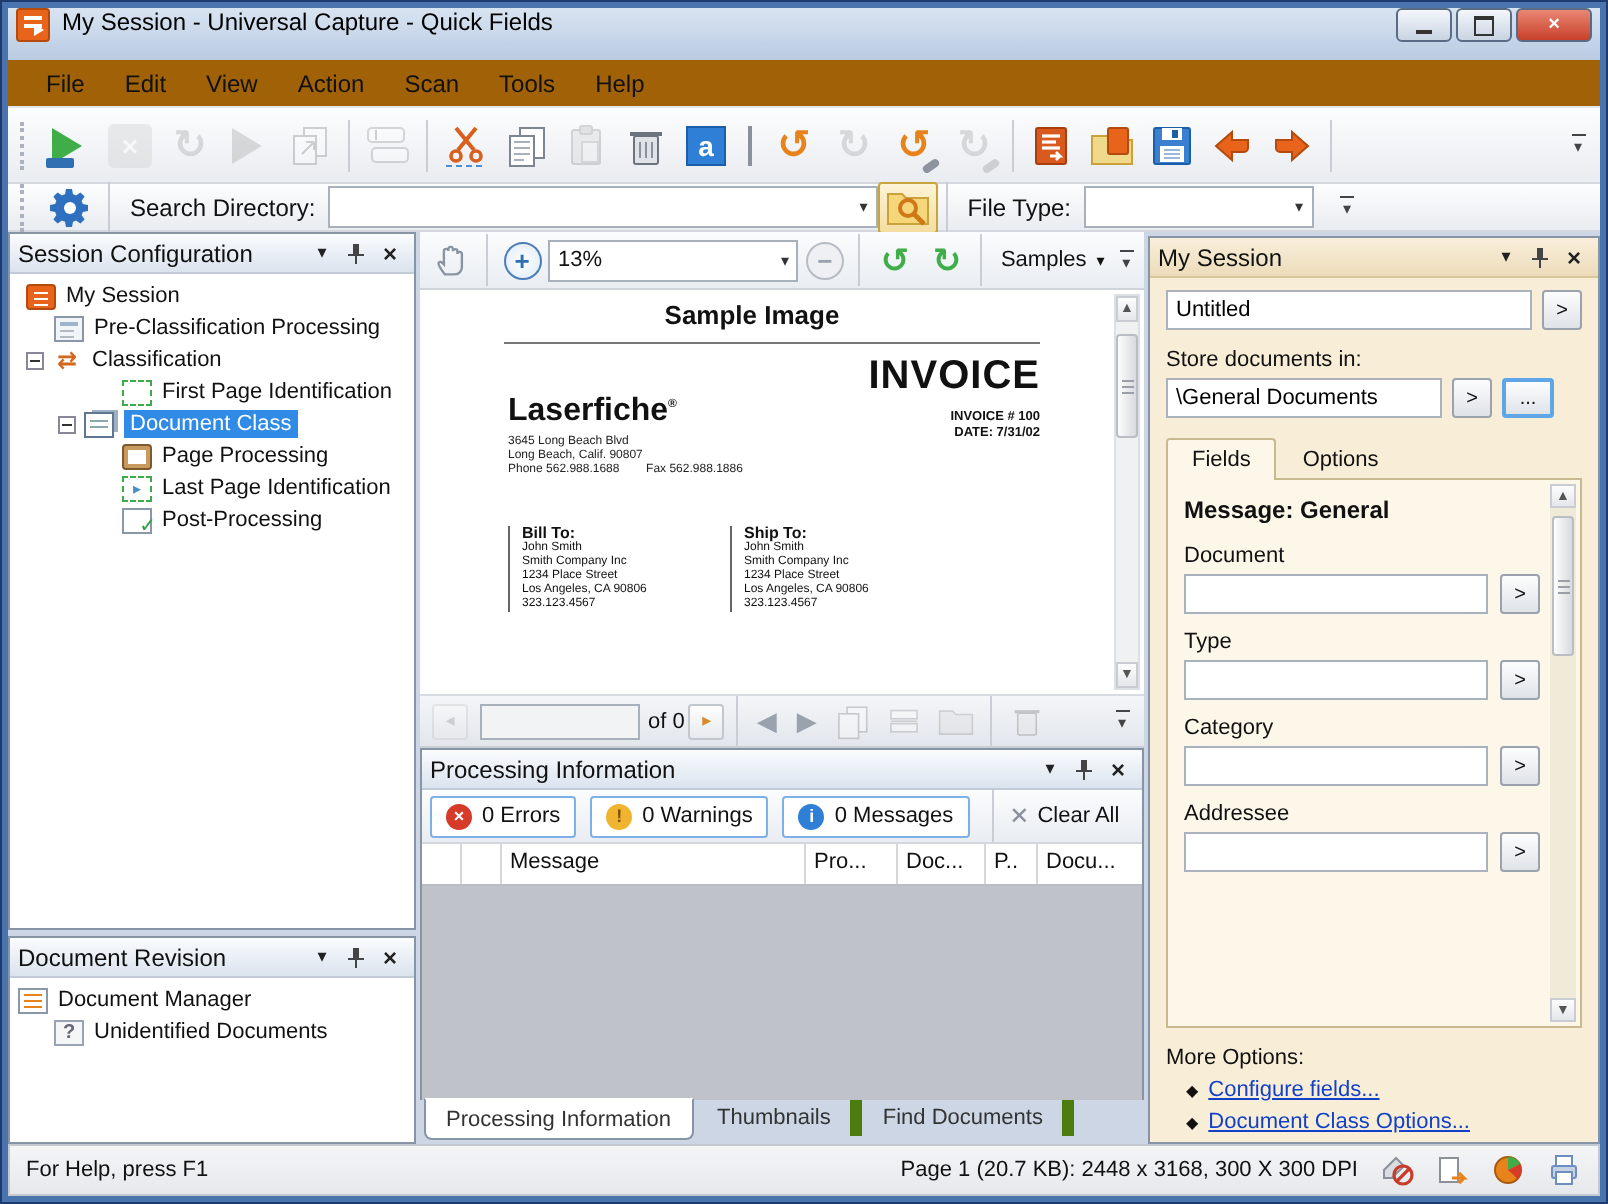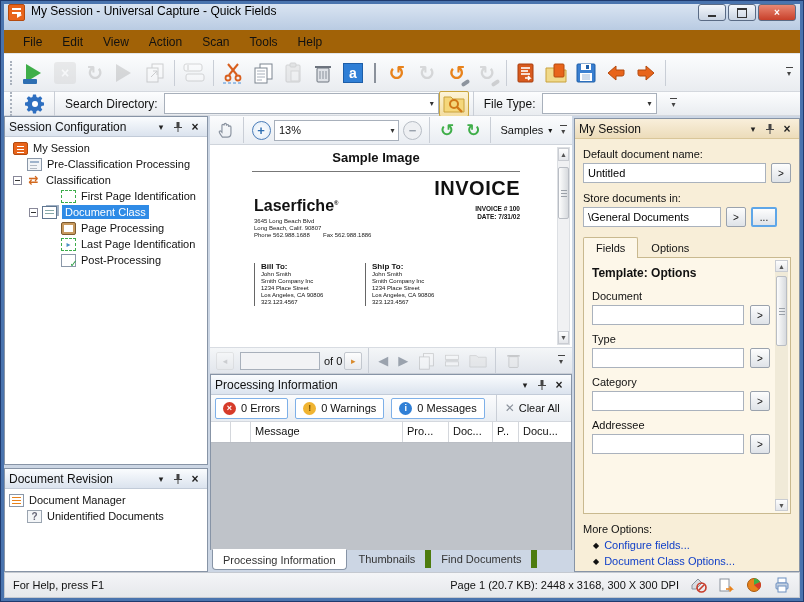--- a/index.html
+++ b/index.html
@@ -139,21 +139,21 @@
   .rp-tab{padding:4px 12px;font-size:11px;border:1px solid transparent;border-bottom:none}
   .rp-tab.active{background:#fdf7e9;border-color:#c9b98f;border-radius:2px 2px 0 0;position:relative;z-index:2}
   .rp-fields{background:#fdf7e9;border:1px solid #c9b98f;margin-top:-1px;flex:1;position:relative;padding:8px 20px 4px 8px;min-height:0}
   .tmpl{font-weight:bold;font-size:12px;margin-bottom:10px}
   .f-label{font-size:11px;margin:8px 0 3px 0}
   .f-row{display:flex;align-items:center;gap:6px}
   .rp-scroll{position:absolute;top:2px;bottom:2px;right:2px;width:13px;background:#f0ead8;display:flex;flex-direction:column;align-items:center;font-size:7px;color:#555}
   .rp-more{flex:none;padding-top:6px}
   .link-row{display:flex;align-items:center;gap:5px;margin:4px 0 0 10px}
   .bullet{font-size:8px;color:#111}
-  a.qlink{color:#1240c8;font-size:11px}
+  a.qlink{color:#1240c8;text-decoration:underline;font-size:11px}
 
   
   .statusbar{height:26px;flex:none;background:linear-gradient(#f4f5f7,#e6e8eb);border:1px solid #c4c9d0;display:flex;align-items:center;padding:0 8px;font-size:11px}
   .sb-right{margin-left:auto;display:flex;align-items:center;gap:10px}
   .sb-icon{width:18px;height:16px;position:relative;display:flex;align-items:center;justify-content:center}
 </style>
 </head>
 <body>
 
 <div id="window">
@@ -595,37 +595,36 @@
         <span class="hd-btn">
             <svg width="8" height="10" viewBox="0 0 8 10">
               <rect x="2.5" y="0" width="3" height="5" fill="#444"></rect>
               <line x1="0" y1="5.5" x2="8" y2="5.5" stroke="#444"></line>
               <line x1="4" y1="6" x2="4" y2="10" stroke="#444"></line>
             </svg>
           </span>
         <span class="hd-btn x">×</span>
       </div>
       <div class="rp-body">
-        <div class="rp-label">Default document name:</div>
         <div class="rp-row">
           <input class="rp-input" value="Untitled" style="">
           <span class="sbtn">&gt;</span>
         </div>
         <div class="rp-label">Store documents in:</div>
         <div class="rp-row">
           <input class="rp-input" style="max-width: 138px;" value="\General Documents">
           <span class="sbtn">&gt;</span>
           <span class="sbtn hl">...</span>
         </div>
         <div class="rp-tabs">
           <span class="rp-tab active">Fields</span>
           <span class="rp-tab">Options</span>
         </div>
         <div class="rp-fields">
-          <div class="tmpl">Template: Options</div>
+          <div class="tmpl">Message: General</div>
           <div class="f-label">Document</div>
           <div class="f-row">
             <input class="rp-input" style="">
             <span class="sbtn">&gt;</span>
           </div>
           <div class="f-label">Type</div>
           <div class="f-row">
             <input class="rp-input" style="">
             <span class="sbtn">&gt;</span>
           </div>

